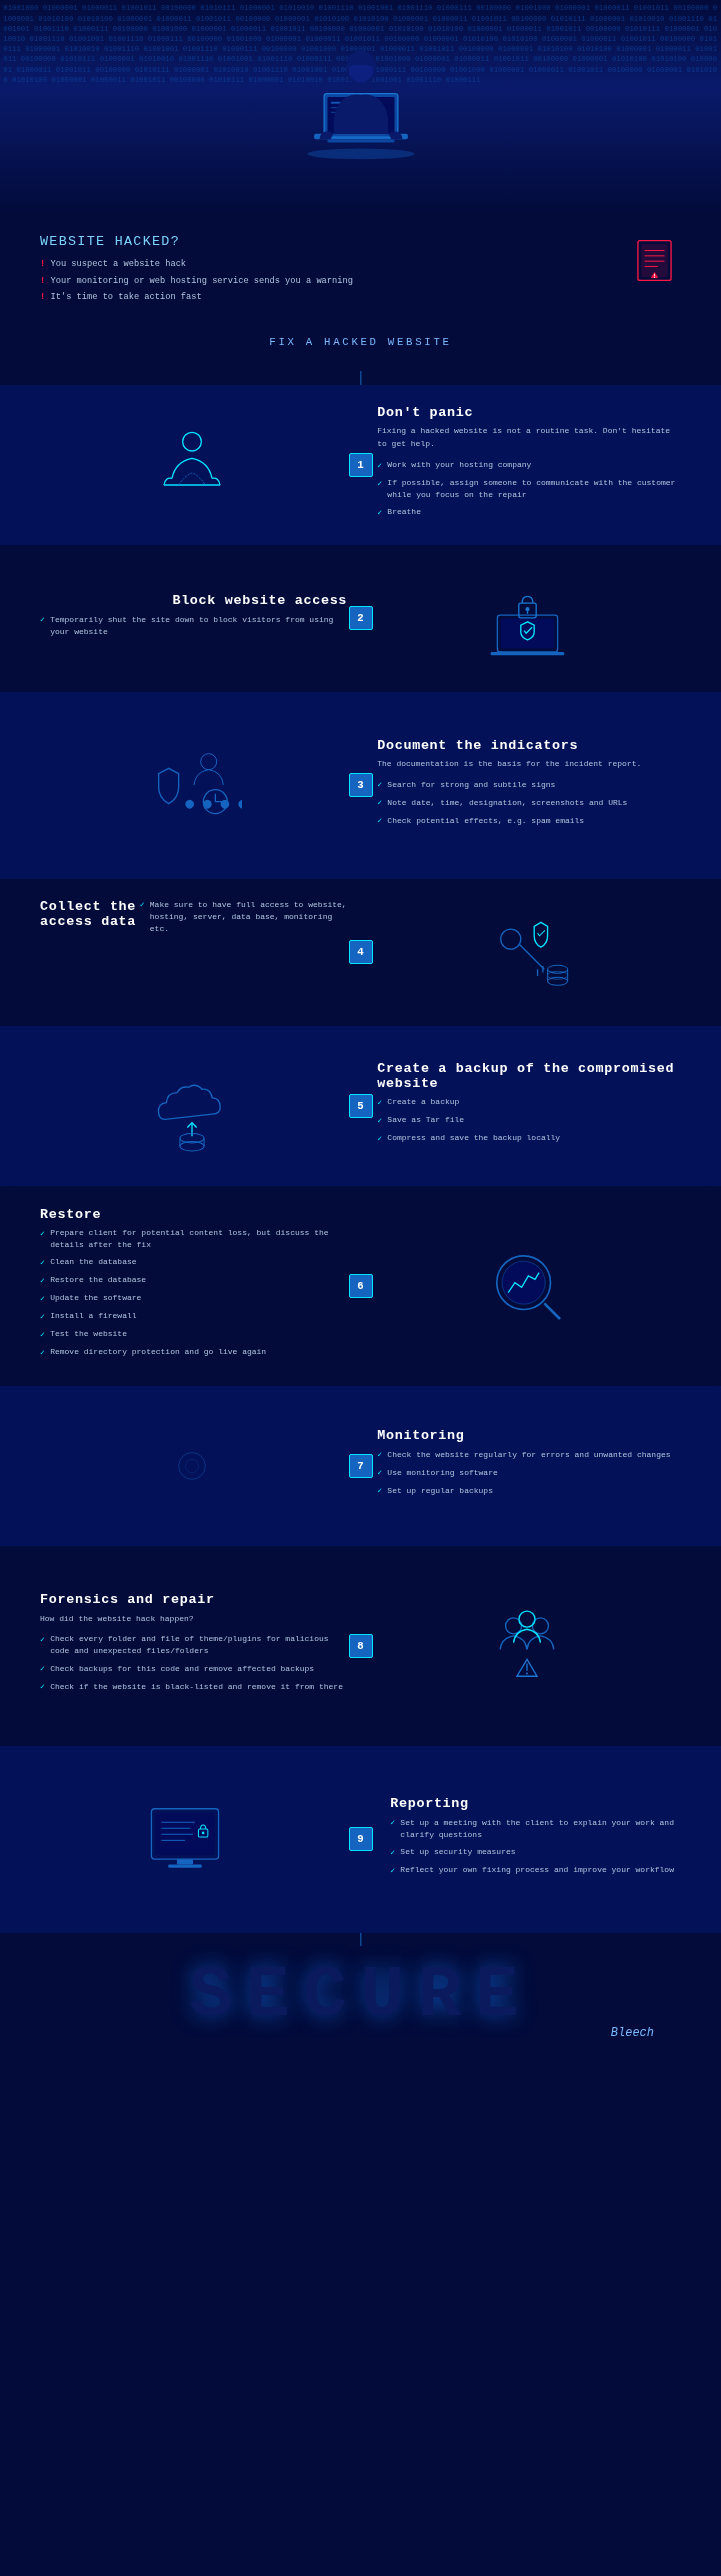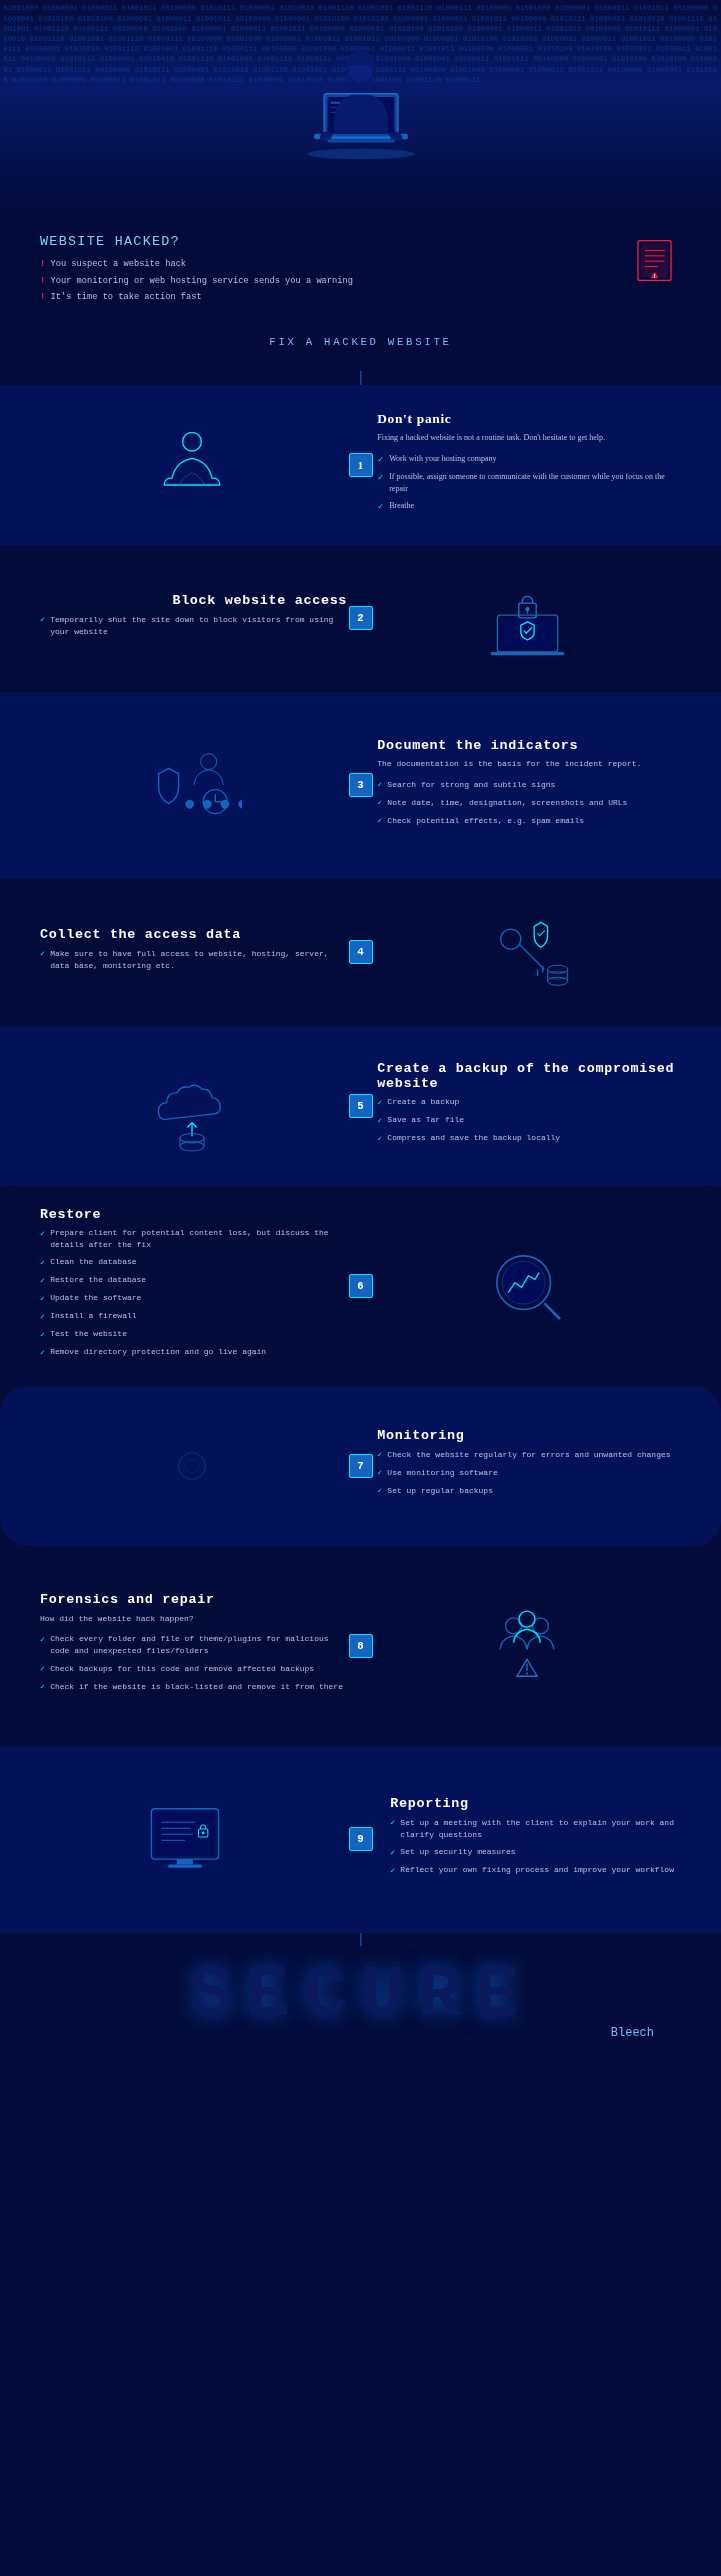--- a/index.html
+++ b/index.html
@@ -188,20 +188,21 @@
       letter-spacing: 13.4px;
       text-transform: uppercase;
       text-shadow: 0 0 20px #0d47a1;
       line-height: 1;
     }
     .bleech-brand {
       font-size: 12px;
       color: #7cb8ff;
       text-align: right;
       padding-right: 27px;
+      font-style: italic;
       margin-top: -6.7px;
       margin-bottom: 13.4px;
     }
 
     
     svg { display: block; }
 
     .step1-bg { background: #031158; }
     .step2-bg { background: #020b3a; }
     .step3-bg { background: #031158; }
@@ -279,21 +280,21 @@
   </div>
 </div>
 
 <div class="title-section">
   <div class="subtitle-text">FIX A HACKED WEBSITE</div>
 </div>
 
 <div class="steps">
   <div class="center-line"></div>
 
-  <div class="step step-right step1-bg" style="display:flex; min-height:160px; position:relative; z-index:2;font-family:Liberation Serif, serif;">
+  <div class="step step-right step1-bg" style="display:flex; min-height:160px; position:relative; z-index:2;">
     <div style="flex:1; padding:20px 20px 20px 40px; display:flex; align-items:center; justify-content:center;">
 
       <svg width="80" height="80" viewBox="0 0 120 120" xmlns="http://www.w3.org/2000/svg">
         <circle cx="60" cy="25" r="14" fill="none" stroke="#00e5ff" stroke-width="2"></circle>
         <path d="M 30 80 Q 35 55 60 50 Q 85 55 90 80" fill="none" stroke="#00e5ff" stroke-width="2"></path>
         <path d="M 30 80 Q 20 78 18 90" fill="none" stroke="#00e5ff" stroke-width="2"></path>
         <path d="M 90 80 Q 100 78 102 90" fill="none" stroke="#00e5ff" stroke-width="2"></path>
         <line x1="18" y1="90" x2="102" y2="90" stroke="#00e5ff" stroke-width="2"></line>
 
         <path d="M 40 90 Q 50 75 60 72 Q 70 75 80 90" fill="none" stroke="#1565c0" stroke-width="1.5" stroke-dasharray="3,2"></path>
@@ -377,21 +378,21 @@
       </div>
       <div class="check-item">
         <span class="check-icon">✓</span>
         <span>Check potential effects, e.g. spam emails</span>
       </div>
     </div>
     <div class="step-number">3</div>
   </div>
 
   <div class="step step4-bg" style="display:flex; min-height:147px; position:relative; z-index:2;">
-    <div style="flex:1; padding:20px 13.4px 20px 40px; display:flex; flex-direction:column; justify-content:center;">
+    <div style="flex:1; padding:20px 13.4px 20px 40px; display:flex; flex-direction:row; justify-content:flex-end;">
       <div class="step-title">Collect the access data</div>
       <div class="check-item">
         <span class="check-icon">✓</span>
         <span>Make sure to have full access to website, hosting, server, data base, monitoring etc.</span>
       </div>
     </div>
     <div style="flex:1; padding:20px 40px 20px 13.4px; display:flex; align-items:center; justify-content:center;">
 
       <svg width="87" height="87" viewBox="0 0 130 130" xmlns="http://www.w3.org/2000/svg">
 
@@ -487,21 +488,21 @@
         <circle cx="65" cy="65" r="32" fill="#020b5a" stroke="#0d47a1" stroke-width="1"></circle>
 
         <polyline points="42,80 52,65 62,72 72,55 82,60 88,50" fill="none" stroke="#00e5ff" stroke-width="2"></polyline>
 
         <line x1="97" y1="97" x2="118" y2="118" stroke="#1565c0" stroke-width="4" stroke-linecap="round"></line>
       </svg>
     </div>
     <div class="step-number">6</div>
   </div>
 
-  <div class="step step7-bg" style="display:flex; min-height:160px; position:relative; z-index:2;border-radius:27px;">
+  <div class="step step7-bg" style="display:flex; min-height:160px; position:relative; z-index:2;">
     <div style="flex:1; padding:20px 20px 20px 40px; display:flex; align-items:center; justify-content:center;">
 
       <svg width="40" height="40" viewBox="0 0 60 60" xmlns="http://www.w3.org/2000/svg">
         <circle cx="30" cy="30" r="20" fill="none" stroke="#1565c0" stroke-width="1.5" opacity="0.4"></circle>
         <circle cx="30" cy="30" r="10" fill="none" stroke="#1565c0" stroke-width="1" opacity="0.3"></circle>
       </svg>
     </div>
     <div style="flex:1; padding:20px 40px 20px 13.4px; display:flex; flex-direction:column; justify-content:center;">
       <div class="step-title">Monitoring</div>
       <div class="check-item">

